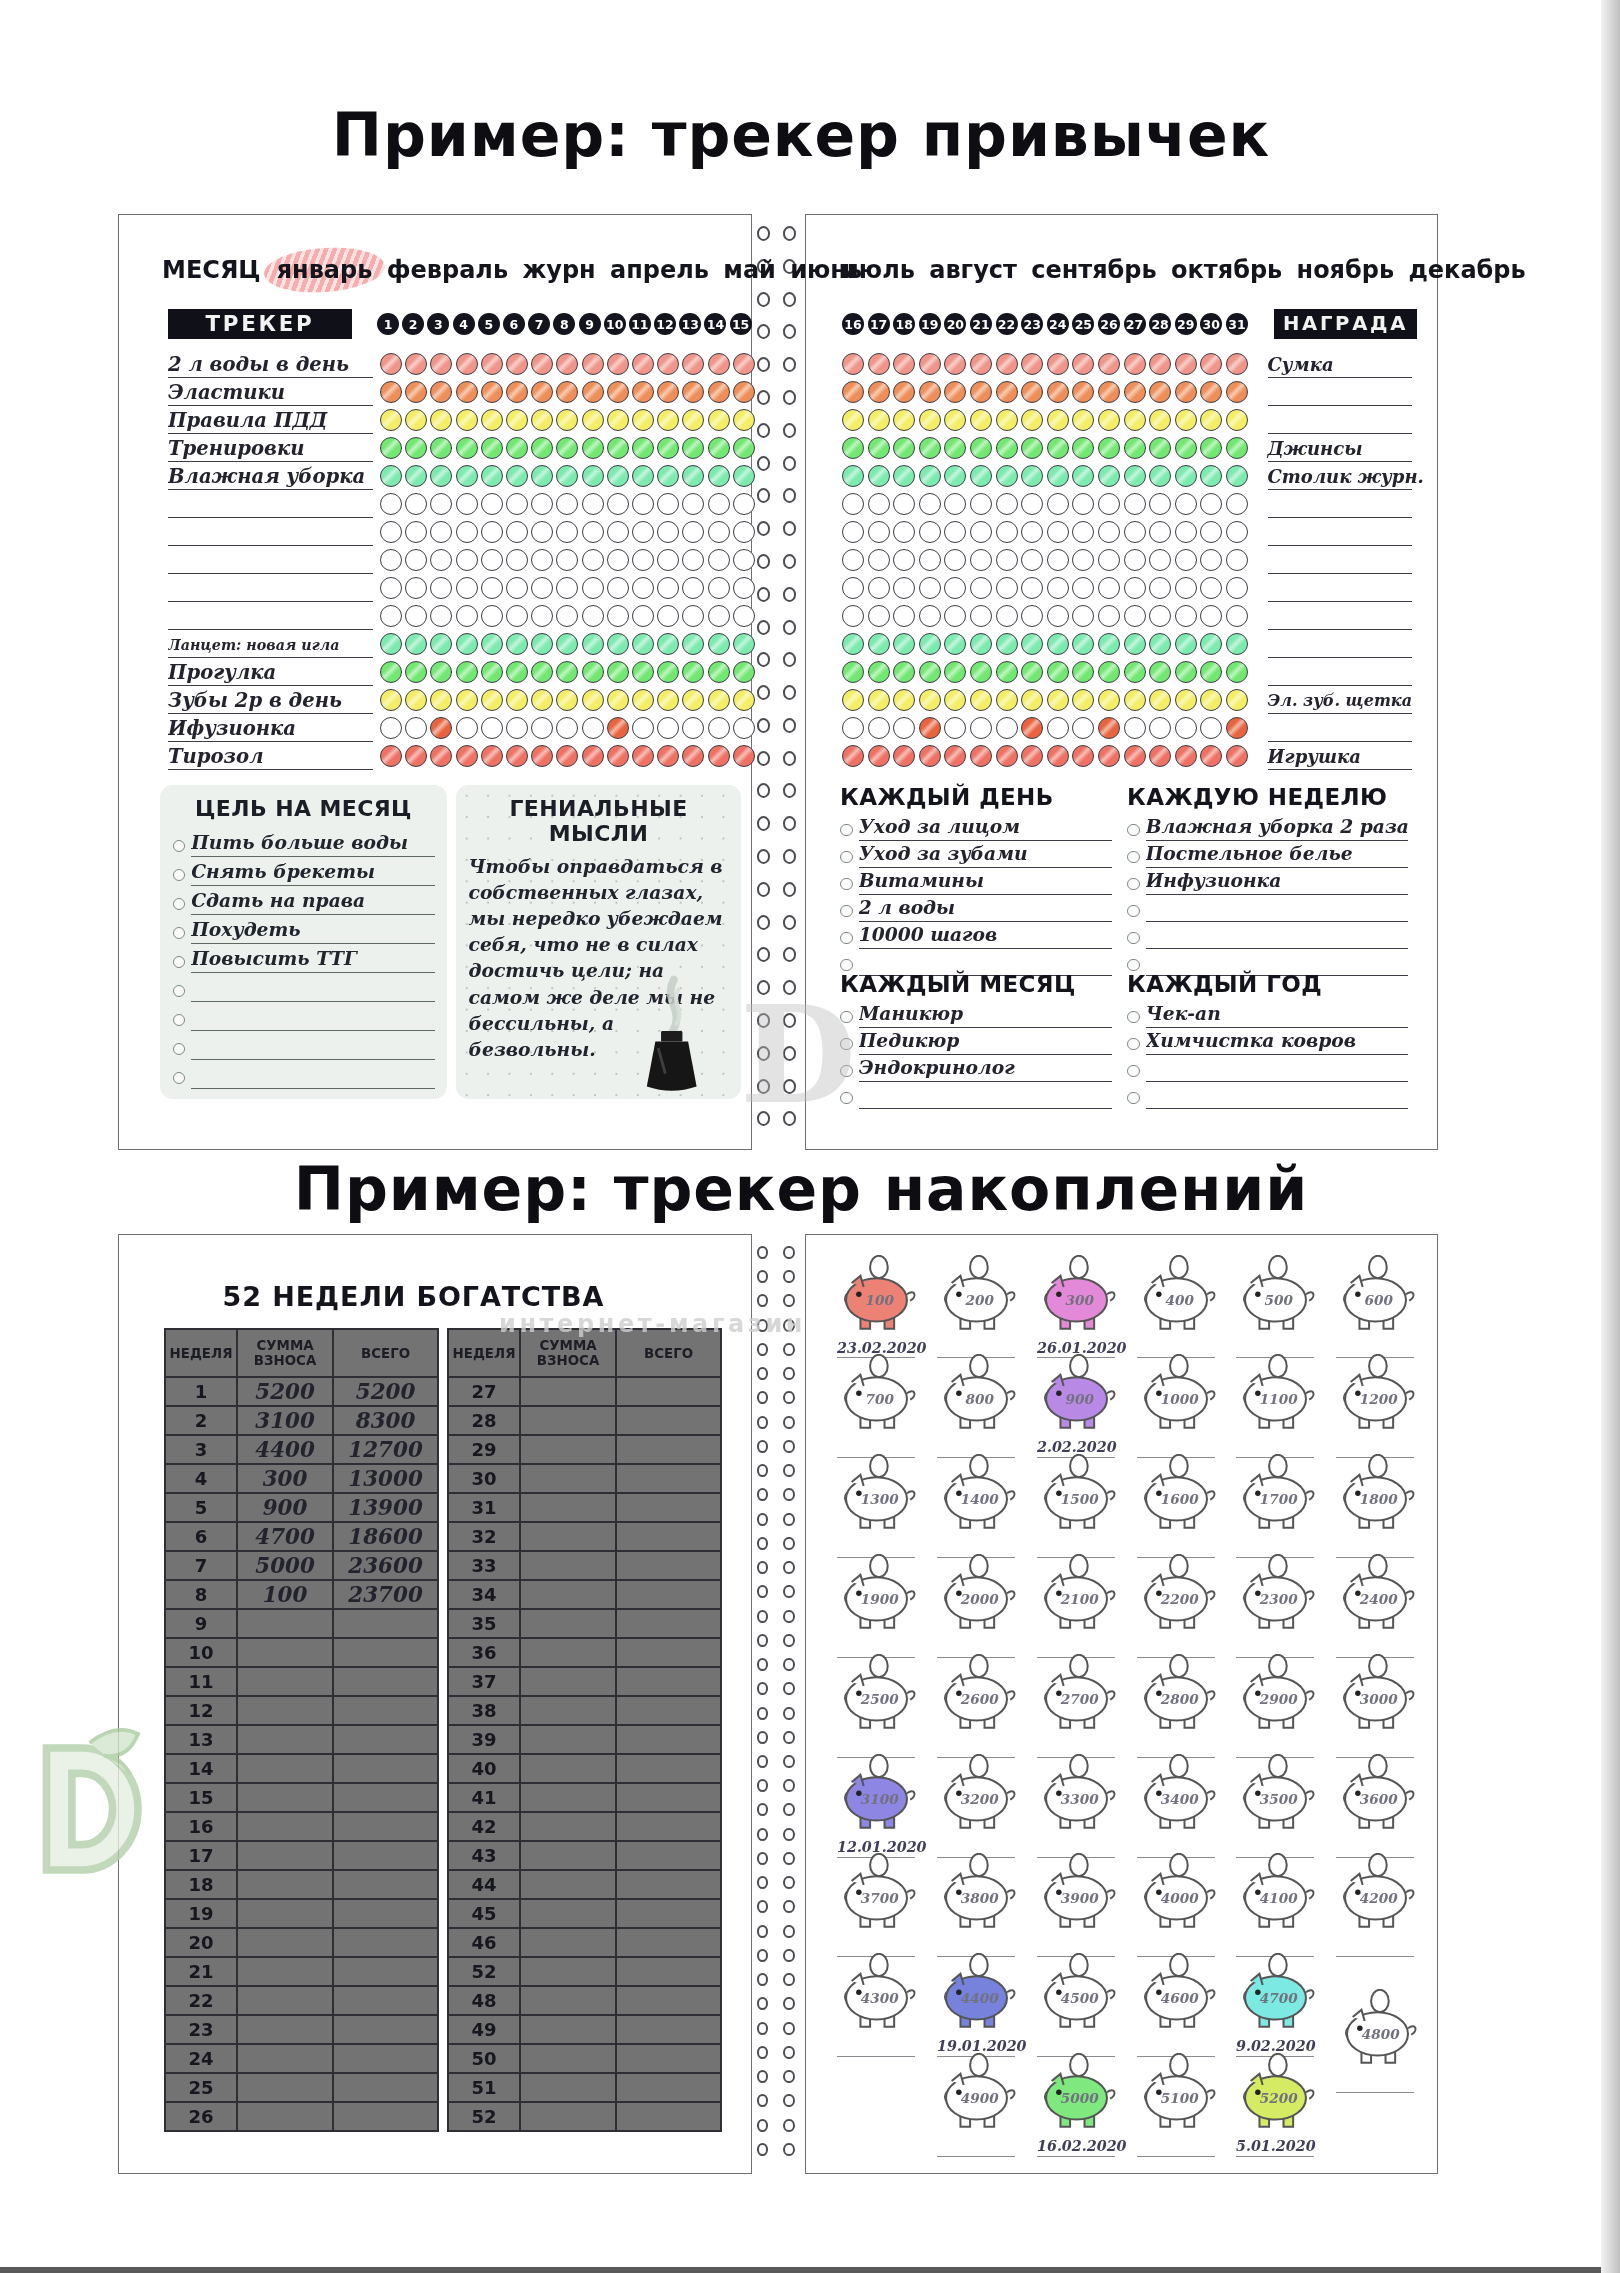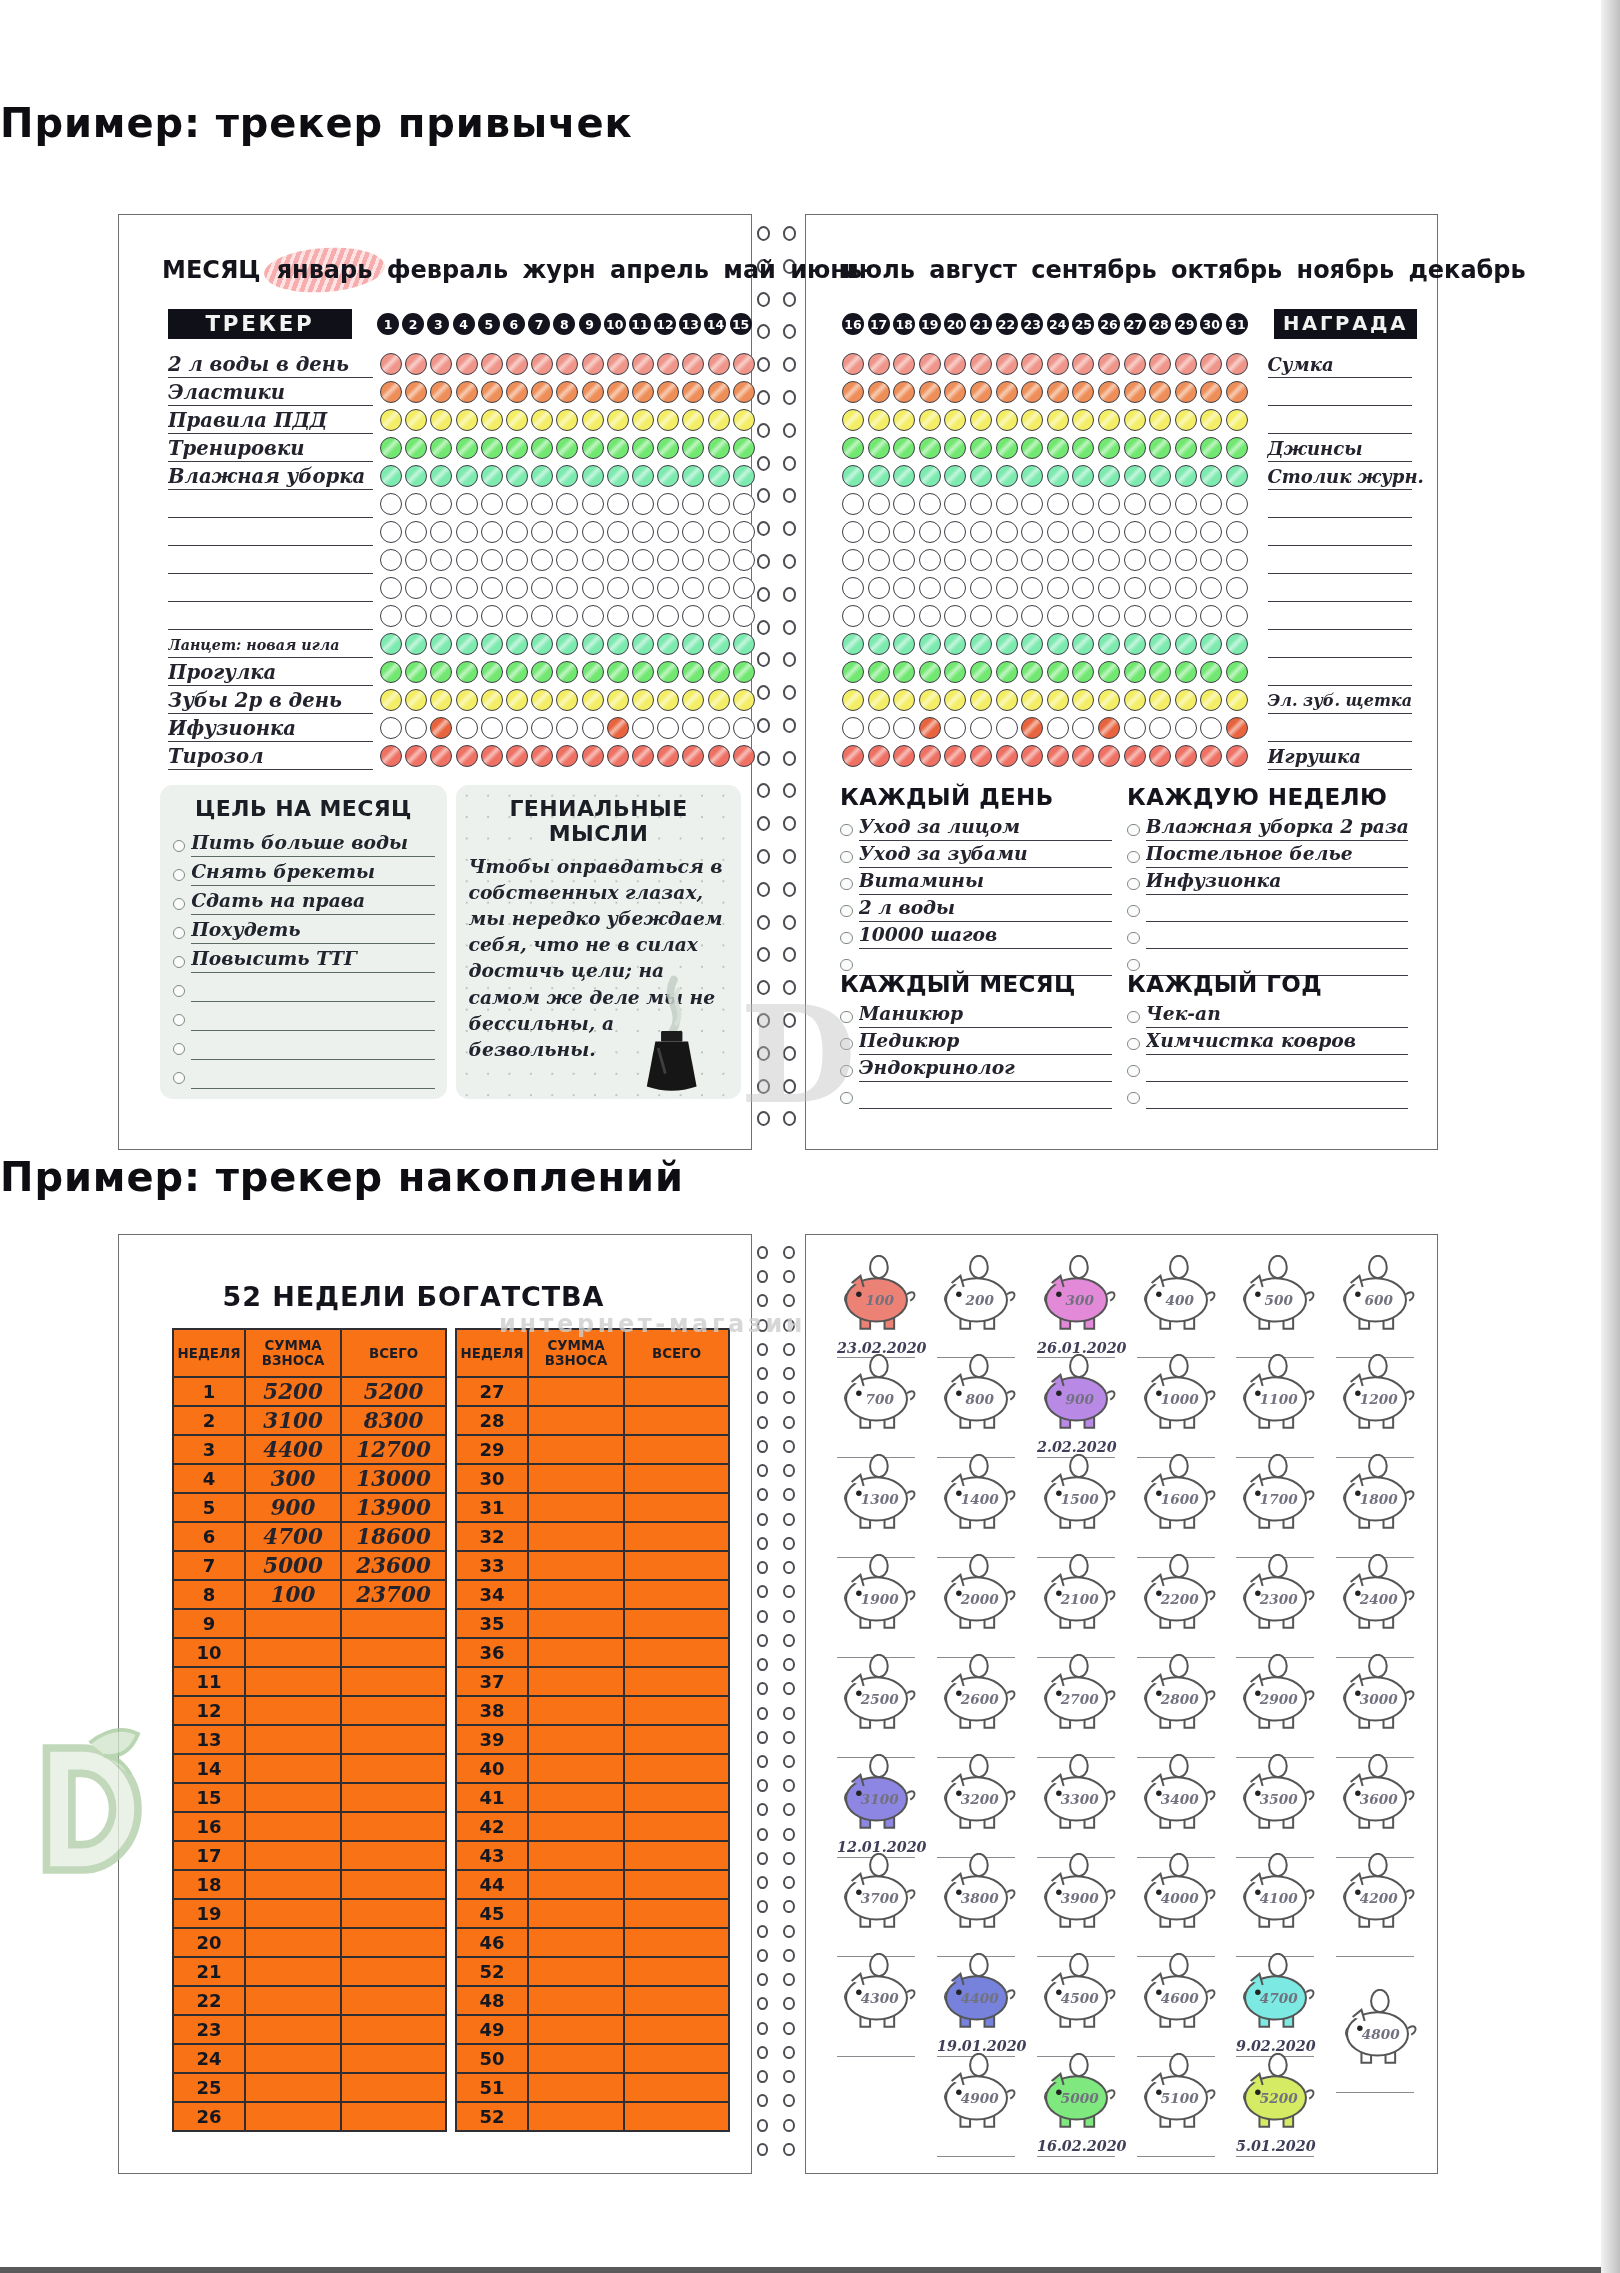--- a/index.html
+++ b/index.html
@@ -1,21 +1,21 @@
 <!DOCTYPE html>
 <html style="font-size:14.3px"><head>
 <meta charset="utf-8">
 <style>
   html,body{margin:0;padding:0;background:#ffffff;}
   .canvas{position:relative;width:1621px;height:2273px;background:#fff;overflow:hidden;
           font-family:"DejaVu Sans","Liberation Sans",sans-serif;color:#15151d;}
 
   
-  .big-title{position:absolute;left:0;width:1568px;
-             font-size:40px;font-weight:600;letter-spacing:0.9px;color:#0d0d12;}
+  .big-title{position:absolute;left:17px;width:1568px;text-align:center;
+             font-size:60px;font-weight:600;letter-spacing:0.9px;color:#0d0d12;}
 
   
   .page{position:absolute;background:#fff;border:1.8px solid #6f6f6f;box-sizing:border-box;}
 
   
   .spiral{position:absolute;width:52px;}
   .ring{position:absolute;width:13.4px;height:15px;border:2.2px solid #4c4c52;border-radius:50%;
         background:#fff;box-sizing:border-box;}
 
   
@@ -67,21 +67,21 @@
 
   .quote{font-family:"DejaVu Serif","Liberation Serif",serif;font-style:italic;font-weight:700;
          font-size:18.7px;line-height:1.4;color:#23232e;}
 
   
   .list-block{position:absolute;}
   .list-block h3{margin:0 0 3.6px 0;font-size:23px;font-weight:700;color:#14141c;letter-spacing:0.4px;}
   .list-block .chk-text{border-bottom:1.8px solid #3c3c46;}
 
   
-  table.sav{position:absolute;border-collapse:collapse;background:#f97316;margin-left:8px;}
+  table.sav{position:absolute;border-collapse:collapse;background:#737373;}
   table.sav th,table.sav td{border:2.2px solid #2e2e34;box-sizing:border-box;}
   table.sav th{height:48px;font-size:13.4px;font-weight:700;color:#1d1d26;padding:0 3.6px;}
   table.sav td{height:29px;text-align:center;}
   td.wk{font-size:18px;font-weight:600;color:#17171f;}
   td.val{font-family:"DejaVu Serif","Liberation Serif",serif;font-style:italic;font-weight:700;
          font-size:21.4px;color:#23232e;}
   .tbl-title{position:absolute;font-size:27px;font-weight:700;letter-spacing:0.9px;color:#14141c;text-align:center;}
 
   
   .pig-cell{position:absolute;width:94px;text-align:center;}

